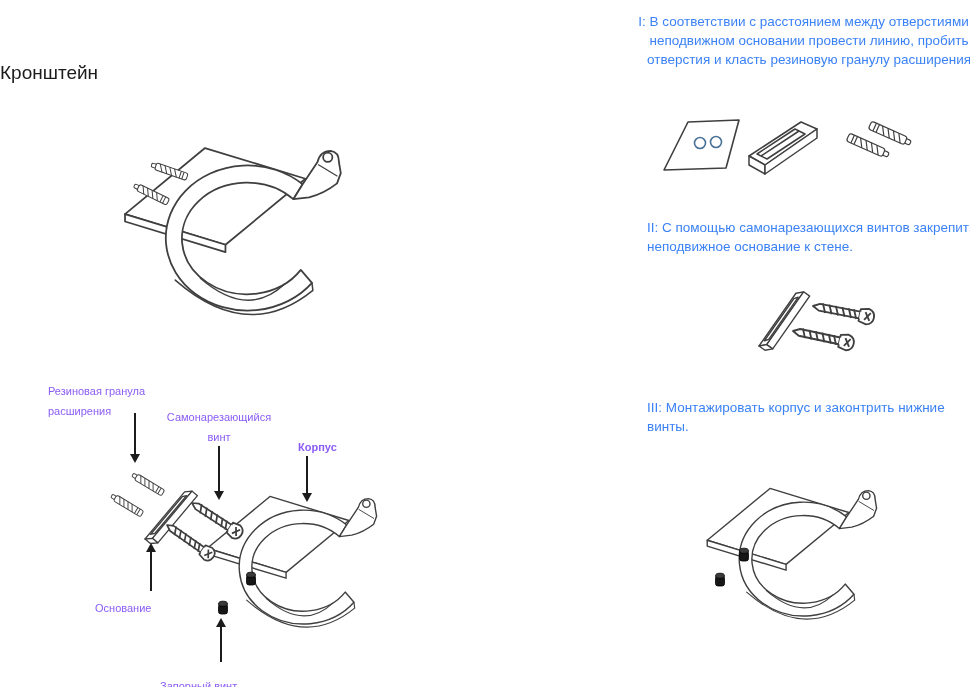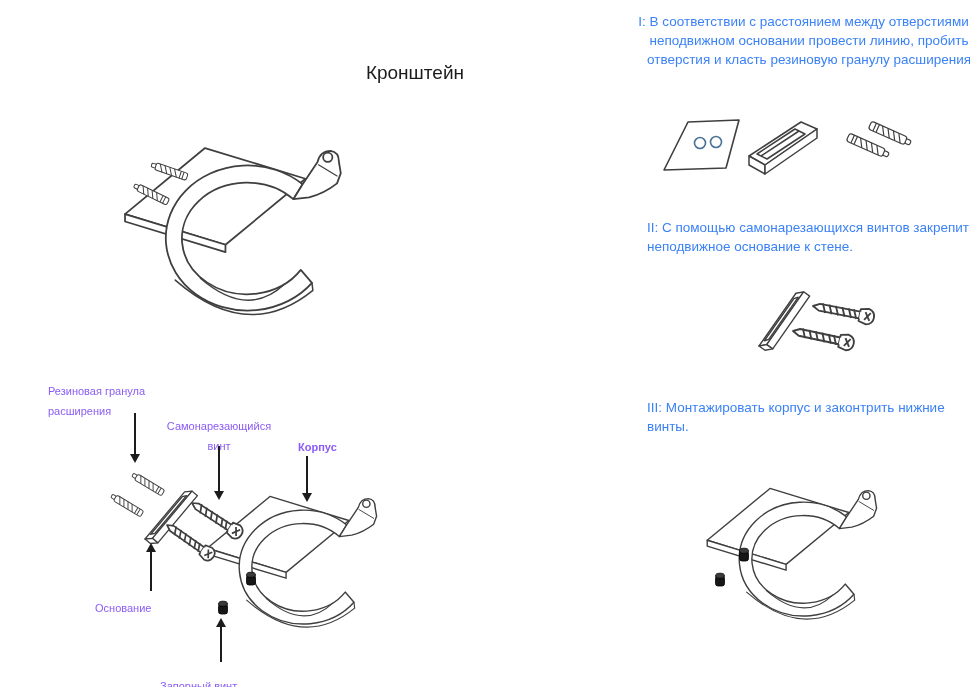--- a/index.html
+++ b/index.html
@@ -6,36 +6,36 @@
   .page{
     position:relative;width:970px;height:687px;background:#fff;
     font-family:"Liberation Sans", sans-serif;color:#1f1f1f;overflow:hidden;
   }
   .header-bar{
     position:absolute;left:0;top:0;width:524px;height:48px;background:#d9d9d9;
     display:flex;align-items:center;justify-content:center;
   }
   .header-bar span{font-size:22px;letter-spacing:.3px;color:#181818;}
   .product-title{
-    position:absolute;left:0;top:62px;width:464px;text-align:right;
+    position:absolute;left:0;top:62px;width:464px;text-align:left;
     font-size:19px;color:#1c1c1c;
   }
   .step{
     position:absolute;font-size:13.5px;line-height:19px;color:#3b82f6;
     white-space:pre-line;
     margin-left:15px;
   }
   .step-1{left:620px;top:12px;width:348px;text-align:center;}
   .step-2{left:632px;top:218px;width:340px;text-align:left;}
   .step-3{left:632px;top:398px;width:340px;text-align:left;}
   .lbl{
     position:absolute;font-size:11px;line-height:20px;color:#8b5cf6;white-space:pre-line;
   }
   .lbl-rubber{left:48px;top:381px;text-align:left;}
-  .lbl-screw{left:144px;top:416px;width:150px;text-align:center;}
+  .lbl-screw{left:144px;top:407px;width:150px;text-align:center;}
   .lbl-korpus{left:298px;top:437px;font-weight:bold;}
   .lbl-osnovanie{left:95px;top:598px;}
   .lbl-zaporny{left:160px;top:666px;margin-top:10px;}
   .fig{position:absolute;overflow:visible;}
   .arrow{position:absolute;width:12px;display:flex;flex-direction:column;align-items:center;}
   .arrow .shaft{width:2px;background:#1c1c1c;flex:1;}
   .arrow .head{width:0;height:0;border-left:5px solid transparent;border-right:5px solid transparent;}
   .arrow.down .head{border-top:9px solid #1c1c1c;}
   .arrow.up{flex-direction:column-reverse;}
   .arrow.up .head{border-bottom:9px solid #1c1c1c;}

